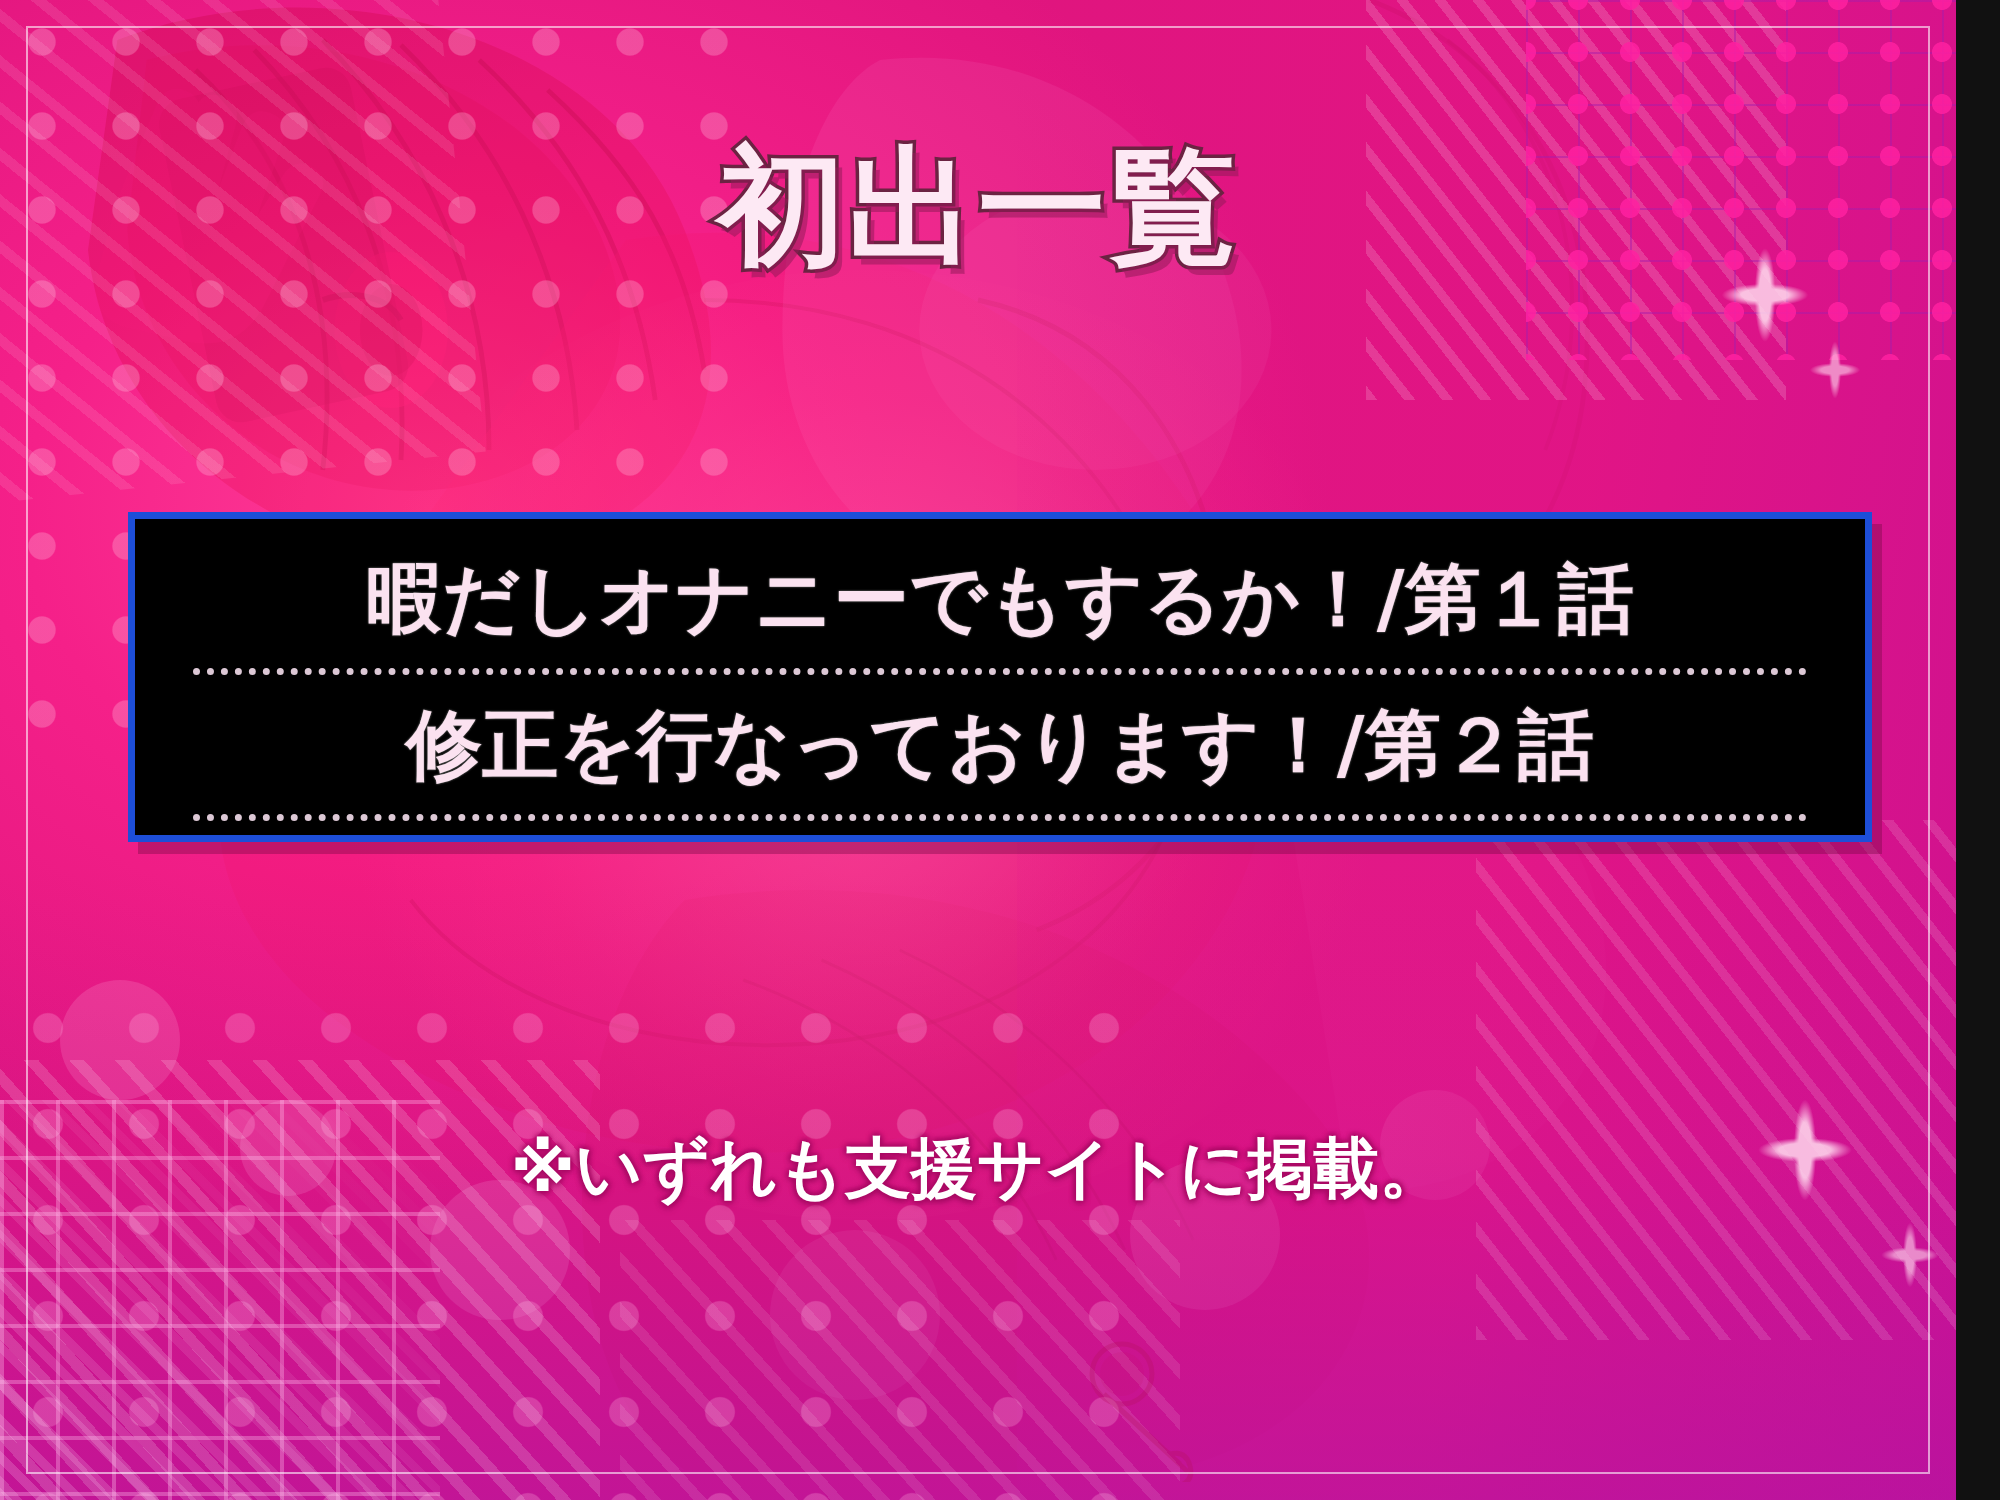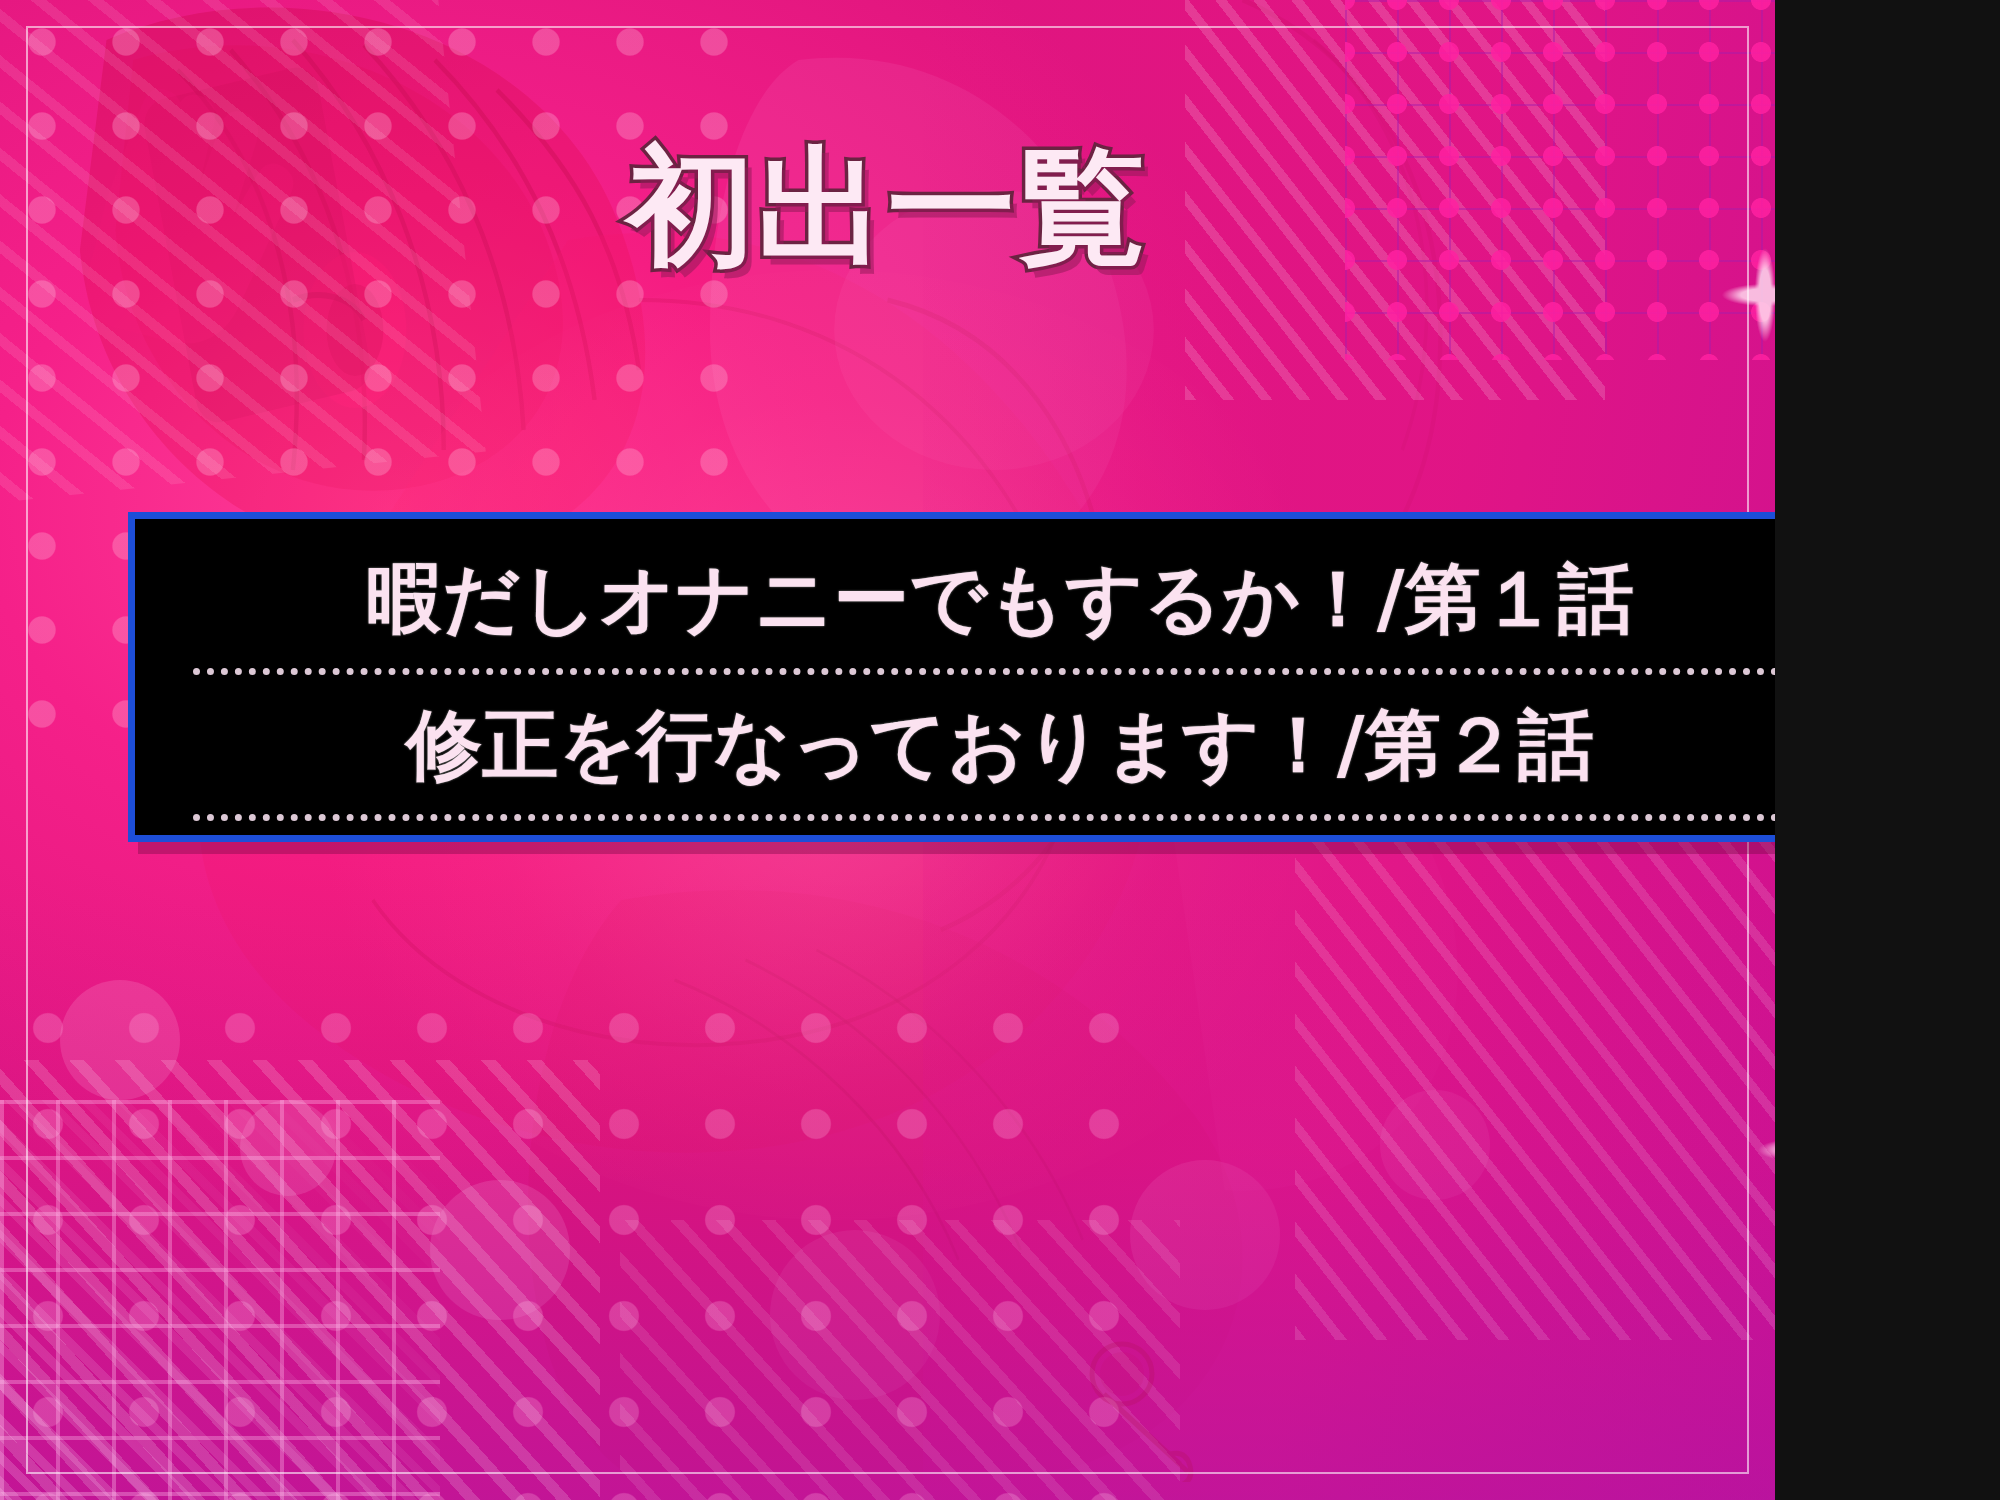--- a/index.html
+++ b/index.html
@@ -1,18 +1,18 @@
 <!DOCTYPE html>
 <html><head>
 <meta charset="utf-8">
 <style>
   html,body{margin:0;padding:0;background:#111;}
   *{box-sizing:border-box;}
   #stage{
-    position:relative;width:1775px;height:1500px;overflow:hidden;
+    position:relative;width:1956px;height:1500px;overflow:hidden;
     font-family:"Liberation Sans","DejaVu Sans",sans-serif;
     background:#f0348c;
   }
 
   
   .bg-base{position:absolute;inset:0;
     background:
       radial-gradient(ellipse 900px 700px at 22% 34%, #ff3d96 0%, #f52089 45%, #e0157e 100%),
       linear-gradient(125deg,#ff4fa3 0%, #fb2a8f 30%, #e8147f 62%, #d0108f 100%);
   }
@@ -269,15 +269,16 @@
   <div class="listbox-outer">
     <div class="listbox">
       <div class="row">暇だしオナニーでもするか！/第１話</div>
       <div class="divider"></div>
       <div class="row">修正を行なっております！/第２話</div>
       <div class="divider"></div>
     </div>
   </div>
 
   <div class="note">
+    <span class="l">※いずれも支援サイトに掲載。</span>
   </div>
 
 </div>
 
 </body></html>

